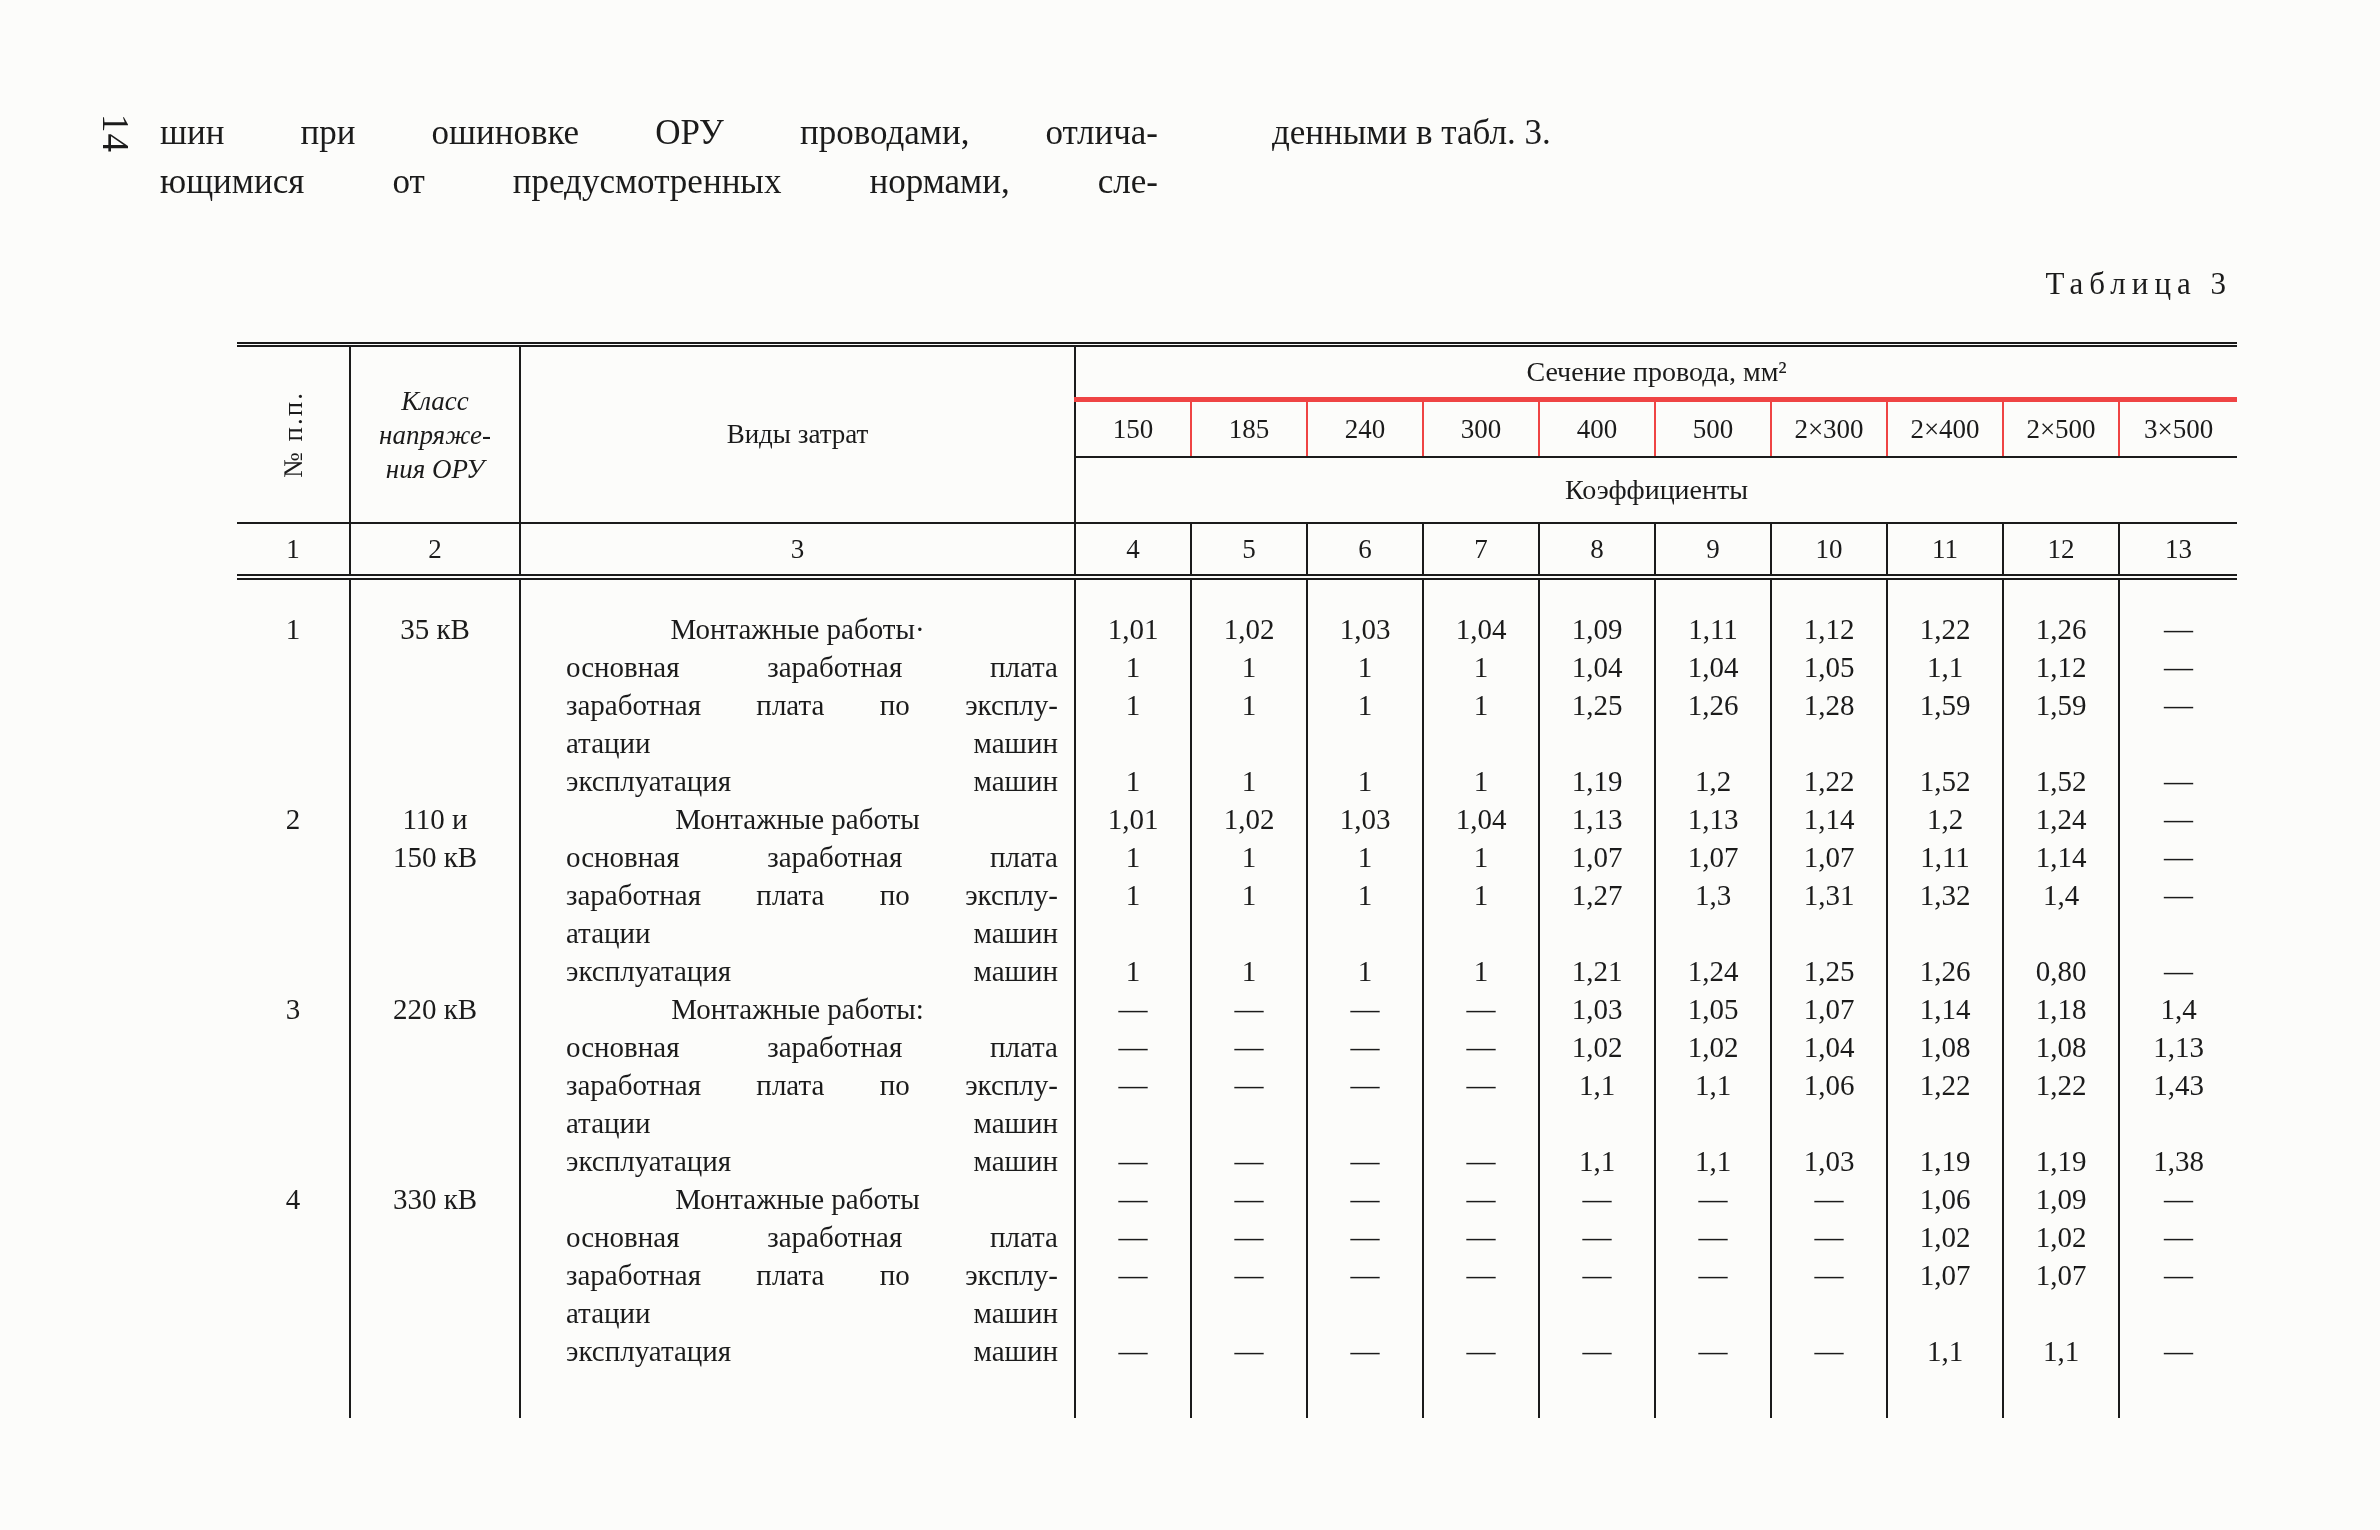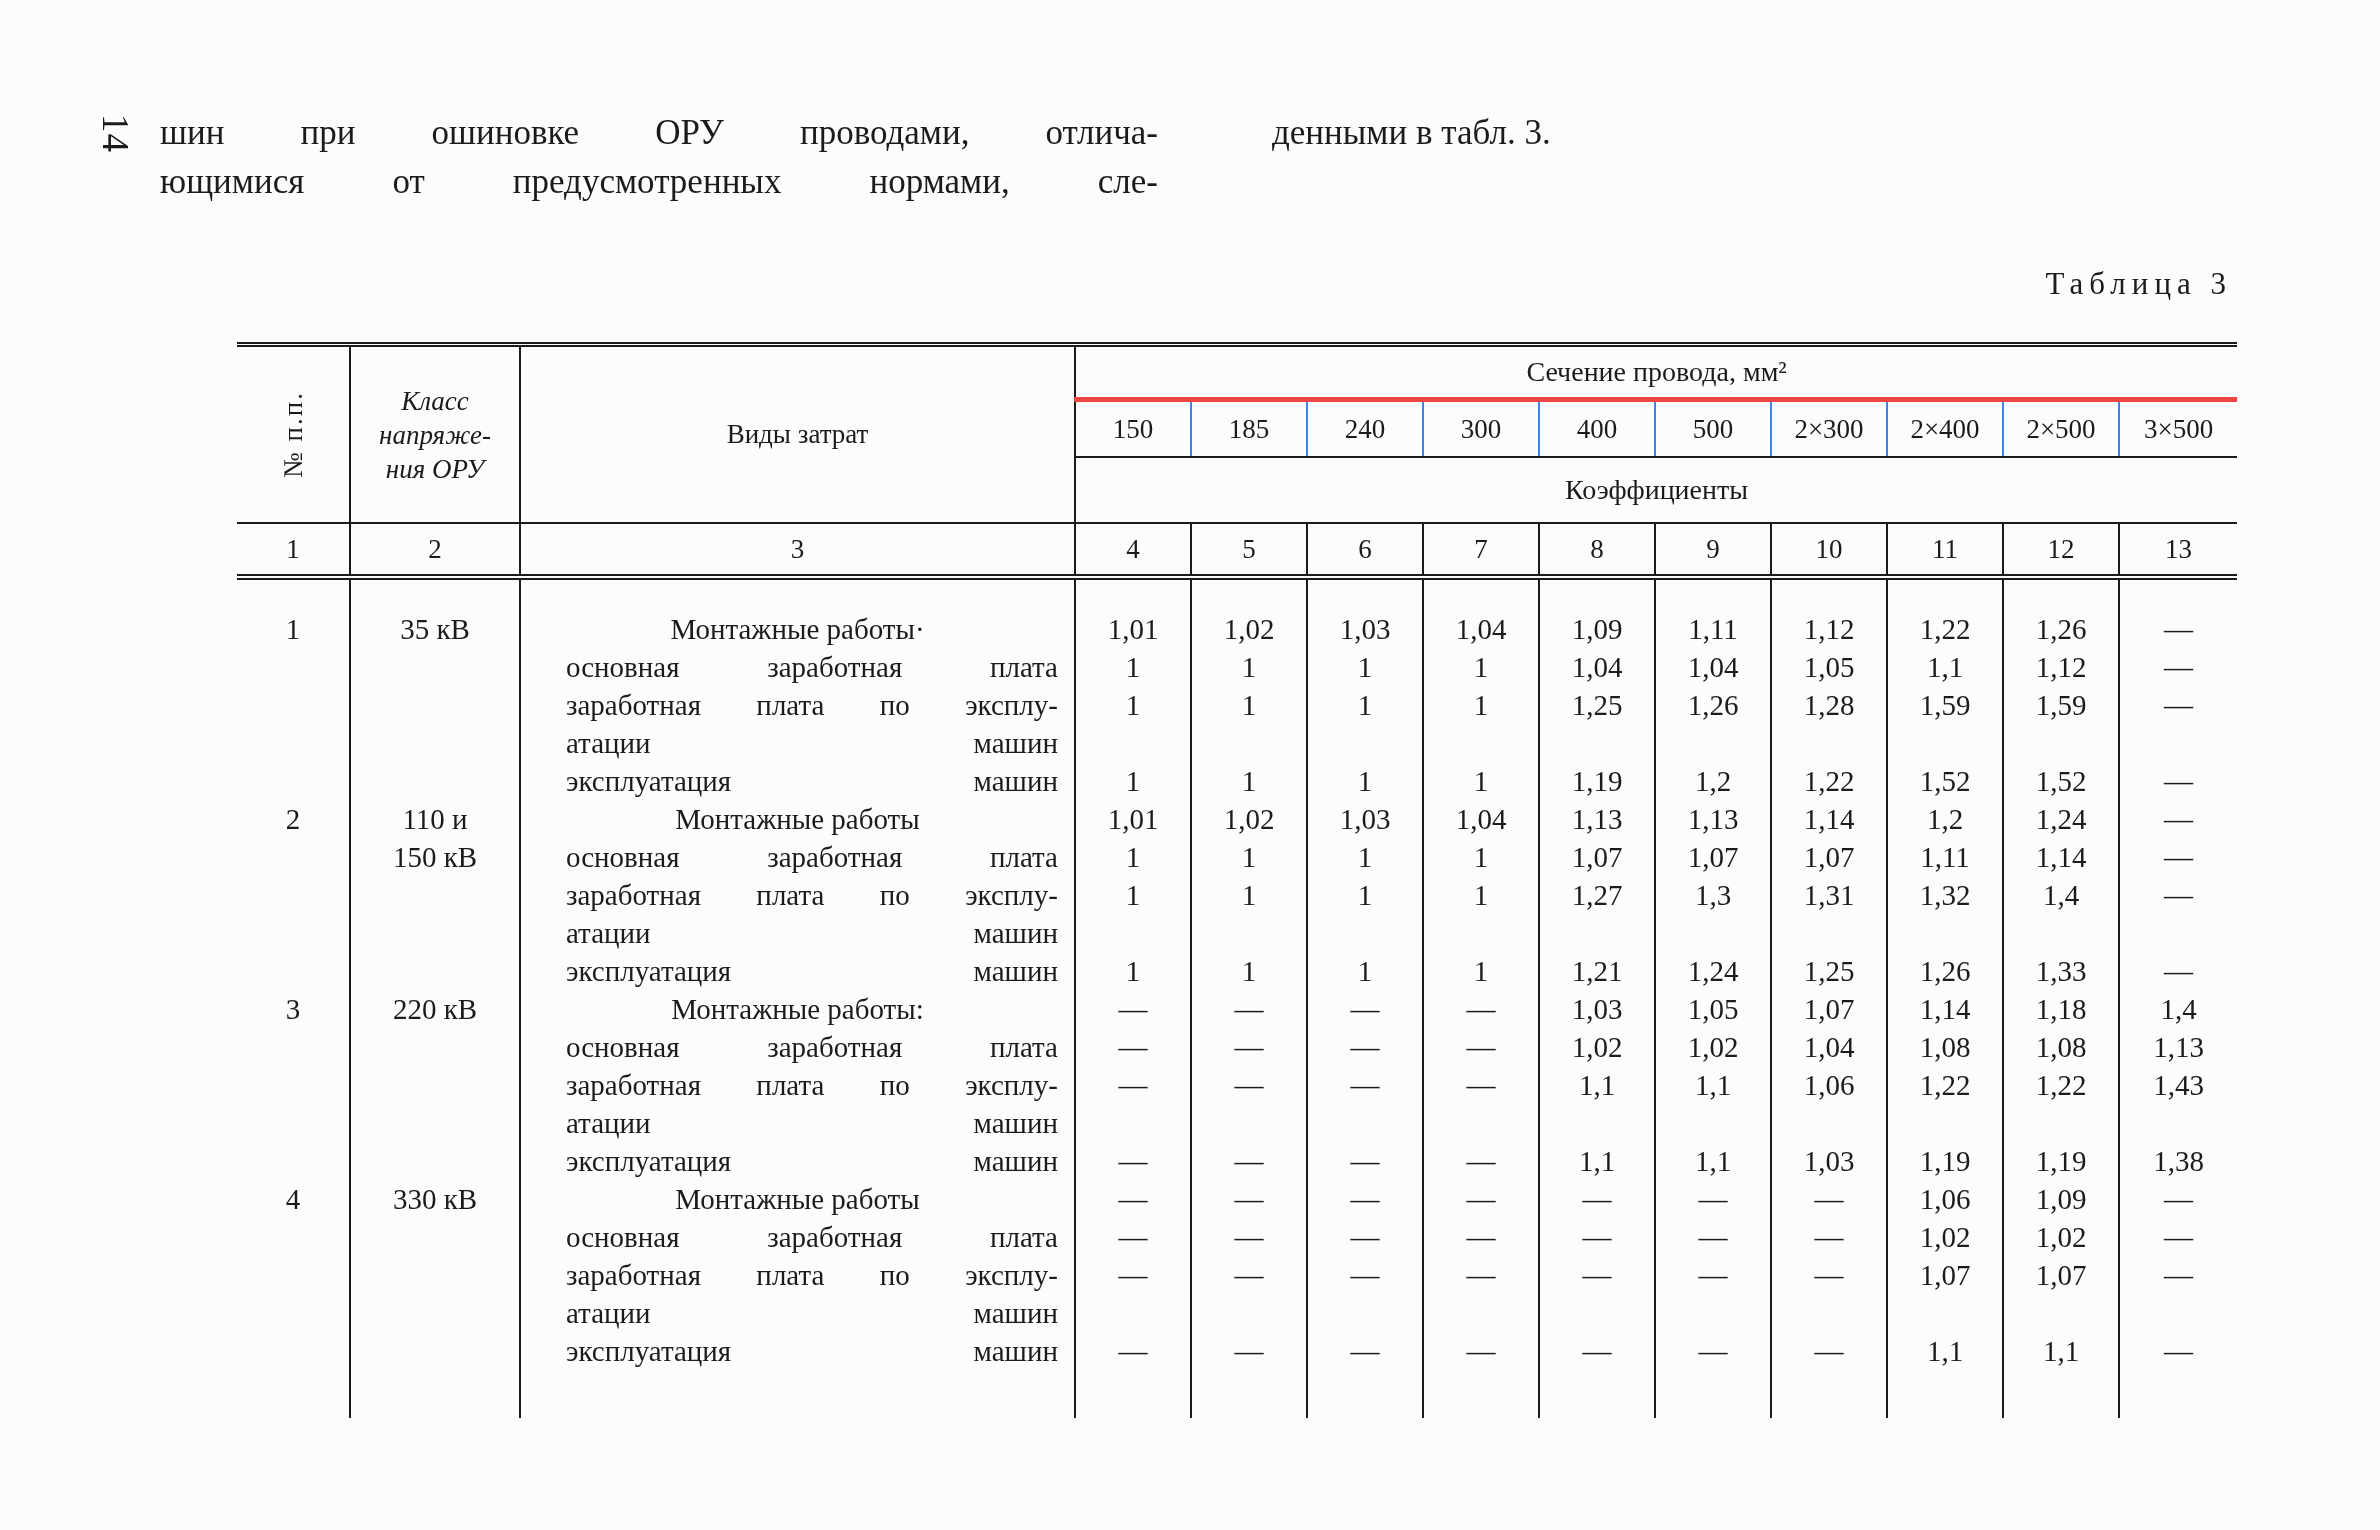--- a/index.html
+++ b/index.html
@@ -84,21 +84,21 @@
     border-bottom:5px solid #ef4444;
     text-align:center;vertical-align:middle;
     font-size:28px;
   }
   .size-th{
     height:54px;
     border-bottom:2px solid #1b1b1b;
     text-align:center;vertical-align:middle;
     font-size:27px;
   }
-  .size-th + .size-th{border-left:2px solid #3b82f6;}
+  .size-th + .size-th{border-left:2px solid #ef4444;}
   .th-koeff{
     height:64px;
     text-align:center;vertical-align:middle;
     font-size:28px;
   }
   .num-td{
     height:50px;
     border-top:2px solid #1b1b1b;
     border-bottom:6px double #1b1b1b;
     text-align:center;vertical-align:middle;
@@ -365,21 +365,21 @@
         <td class="c-voltage"></td>
         <td class="c-label indent">эксплуатация машин</td>
         <td class="c-val">1</td>
         <td class="c-val">1</td>
         <td class="c-val">1</td>
         <td class="c-val">1</td>
         <td class="c-val">1,21</td>
         <td class="c-val">1,24</td>
         <td class="c-val">1,25</td>
         <td class="c-val">1,26</td>
-        <td class="c-val">1,33</td>
+        <td class="c-val">0,80</td>
         <td class="c-val">—</td>
       </tr>
       <tr>
         <td class="c-no">3</td>
         <td class="c-voltage">220 кВ</td>
         <td class="c-label">Монтажные работы:</td>
         <td class="c-val">—</td>
         <td class="c-val">—</td>
         <td class="c-val">—</td>
         <td class="c-val">—</td>

